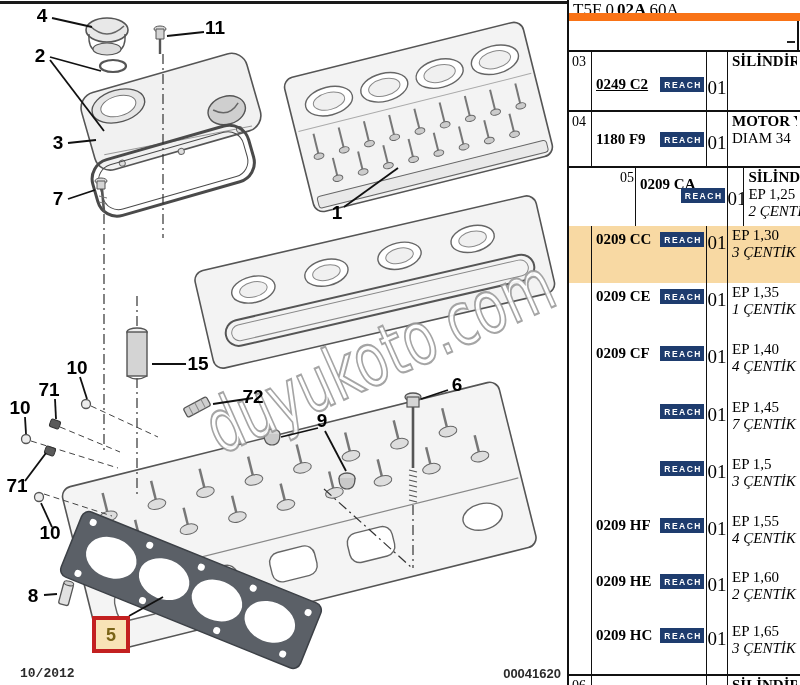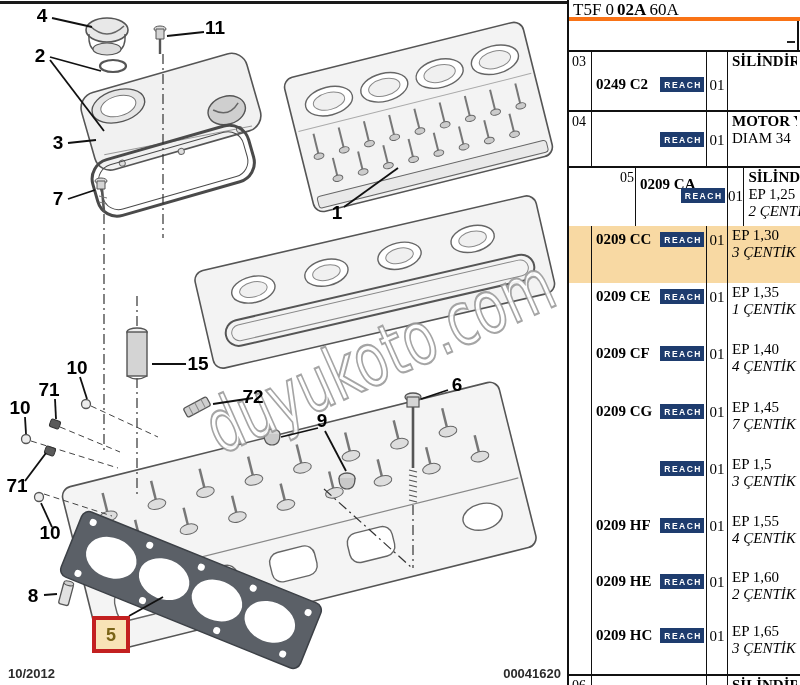--- a/index.html
+++ b/index.html
@@ -2,39 +2,39 @@
 <html><head>
 <meta charset="utf-8">
 <style>
   html,body{margin:0;padding:0;background:#fff;}
   .page{position:relative;width:800px;height:685px;background:#fff;overflow:hidden;
         font-family:"Liberation Serif","DejaVu Serif",serif;color:#000;}
   
   .diagram{position:absolute;left:0;top:0;width:567px;height:685px;background:#fff;}
   .diagram svg{position:absolute;left:0;top:0;}
   .dfooter{position:absolute;font:bold 13px "Liberation Sans",sans-serif;color:#2b2b2b;bottom:4px;}
-  .date{left:8px;}
+  .date{left:20px;font-family:Liberation Mono, monospace;}
   .imgnum{right:6px;}
   
   .tpanel{position:absolute;left:567px;top:0;width:233px;height:685px;background:#fff;
           border-left:2px solid #111;box-sizing:border-box;}
-  .thead{height:21px;box-sizing:border-box;border-bottom:4px solid #f97316;
+  .thead{height:21px;box-sizing:border-box;border-bottom:8px solid #f97316;
          font-size:17px;line-height:19px;padding-left:4px;white-space:nowrap;overflow:hidden;}
   .thead .b{font-weight:bold;margin:0 3px;}
   .tgap{position:relative;height:31px;box-sizing:border-box;border-bottom:2px solid #111;}
   .gap-vline{position:absolute;right:1px;top:0;width:2px;height:100%;background:#111;}
   .gap-dash{position:absolute;right:5px;top:20px;width:8px;height:2px;background:#222;}
   .trows{position:relative;}
   .trow{display:flex;box-sizing:border-box;overflow:hidden;}
   .trow.hr{border-bottom:2px solid #111;}
   .trow.hl{background:#f8d9a3;}
   .cell{box-sizing:border-box;overflow:hidden;height:100%;}
   .c1{width:23px;border-right:1px solid #111;font-size:14px;padding:2px 0 0 3px;}
   .c2{width:115px;border-right:1px solid #111;position:relative;}
-  .c3{width:21px;border-right:1px solid #111;font-size:15px;text-align:center;}
+  .c3{width:21px;border-right:1px solid #111;font-size:19px;text-align:center;}
   .c4{width:69px;padding:1px 0 0 4px;font-size:15px;line-height:17px;white-space:nowrap;}
   .pn{display:block;font-weight:bold;font-size:15px;padding-left:4px;white-space:nowrap;}
   .badge{position:absolute;right:2px;background:#1e3c6e;color:#fff;
          font:bold 8.5px "Liberation Sans",sans-serif;letter-spacing:1.5px;
          padding:3px 2px 2px 4px;}
   .dt{font-weight:bold;}
   .d3{font-style:italic;}
 </style>
 </head>
 <body>
@@ -343,31 +343,32 @@
       <span>T5F 0</span><span class="b">02A</span><span>60A</span>
     </div>
     <div class="tgap">
       <div class="gap-vline"></div>
       <div class="gap-dash"></div>
     </div>
     <div class="trows">
         <div class="trow hr" style="height: 60px;">
           <div class="cell c1">03</div>
           <div class="cell c2">
-            <span class="pn" style="padding-top: 24px;">0249 C2</span>
+            <span class="pn" style="padding-top: 24px; text-decoration: underline;">0249 C2</span>
             <span class="badge" style="top: 25px;">REACH</span>
           </div>
           <div class="cell c3" style="padding-top: 25px;">01</div>
           <div class="cell c4">
             <div class="dt">SİLİNDİR K</div>
           </div>
         </div>
         <div class="trow hr" style="height: 56px;">
           <div class="cell c1">04</div>
           <div class="cell c2">
+            <span class="pn" style="padding-top: 19px;">1180 F9</span>
             <span class="badge" style="top: 20px;">REACH</span>
           </div>
           <div class="cell c3" style="padding-top: 20px;">01</div>
           <div class="cell c4">
             <div class="dt">MOTOR YA</div>
             <div class="d2">DIAM 34</div>
           </div>
         </div>
         <div class="trow" style="height: 58px; margin-left: 48px;">
           <div class="cell c1">05</div>
@@ -414,21 +415,20 @@
           </div>
           <div class="cell c3" style="padding-top: 6px;">01</div>
           <div class="cell c4">
             <div class="d2">EP 1,40</div>
             <div class="d3">4 ÇENTİK</div>
           </div>
         </div>
         <div class="trow" style="height: 57px;">
           <div class="cell c1"></div>
           <div class="cell c2">
-            <span class="pn" style="padding-top: 5px;">0209 CG</span>
             <span class="badge" style="top: 6px;">REACH</span>
           </div>
           <div class="cell c3" style="padding-top: 6px;">01</div>
           <div class="cell c4">
             <div class="d2">EP 1,45</div>
             <div class="d3">7 ÇENTİK</div>
           </div>
         </div>
         <div class="trow" style="height: 57px;">
           <div class="cell c1"></div>

